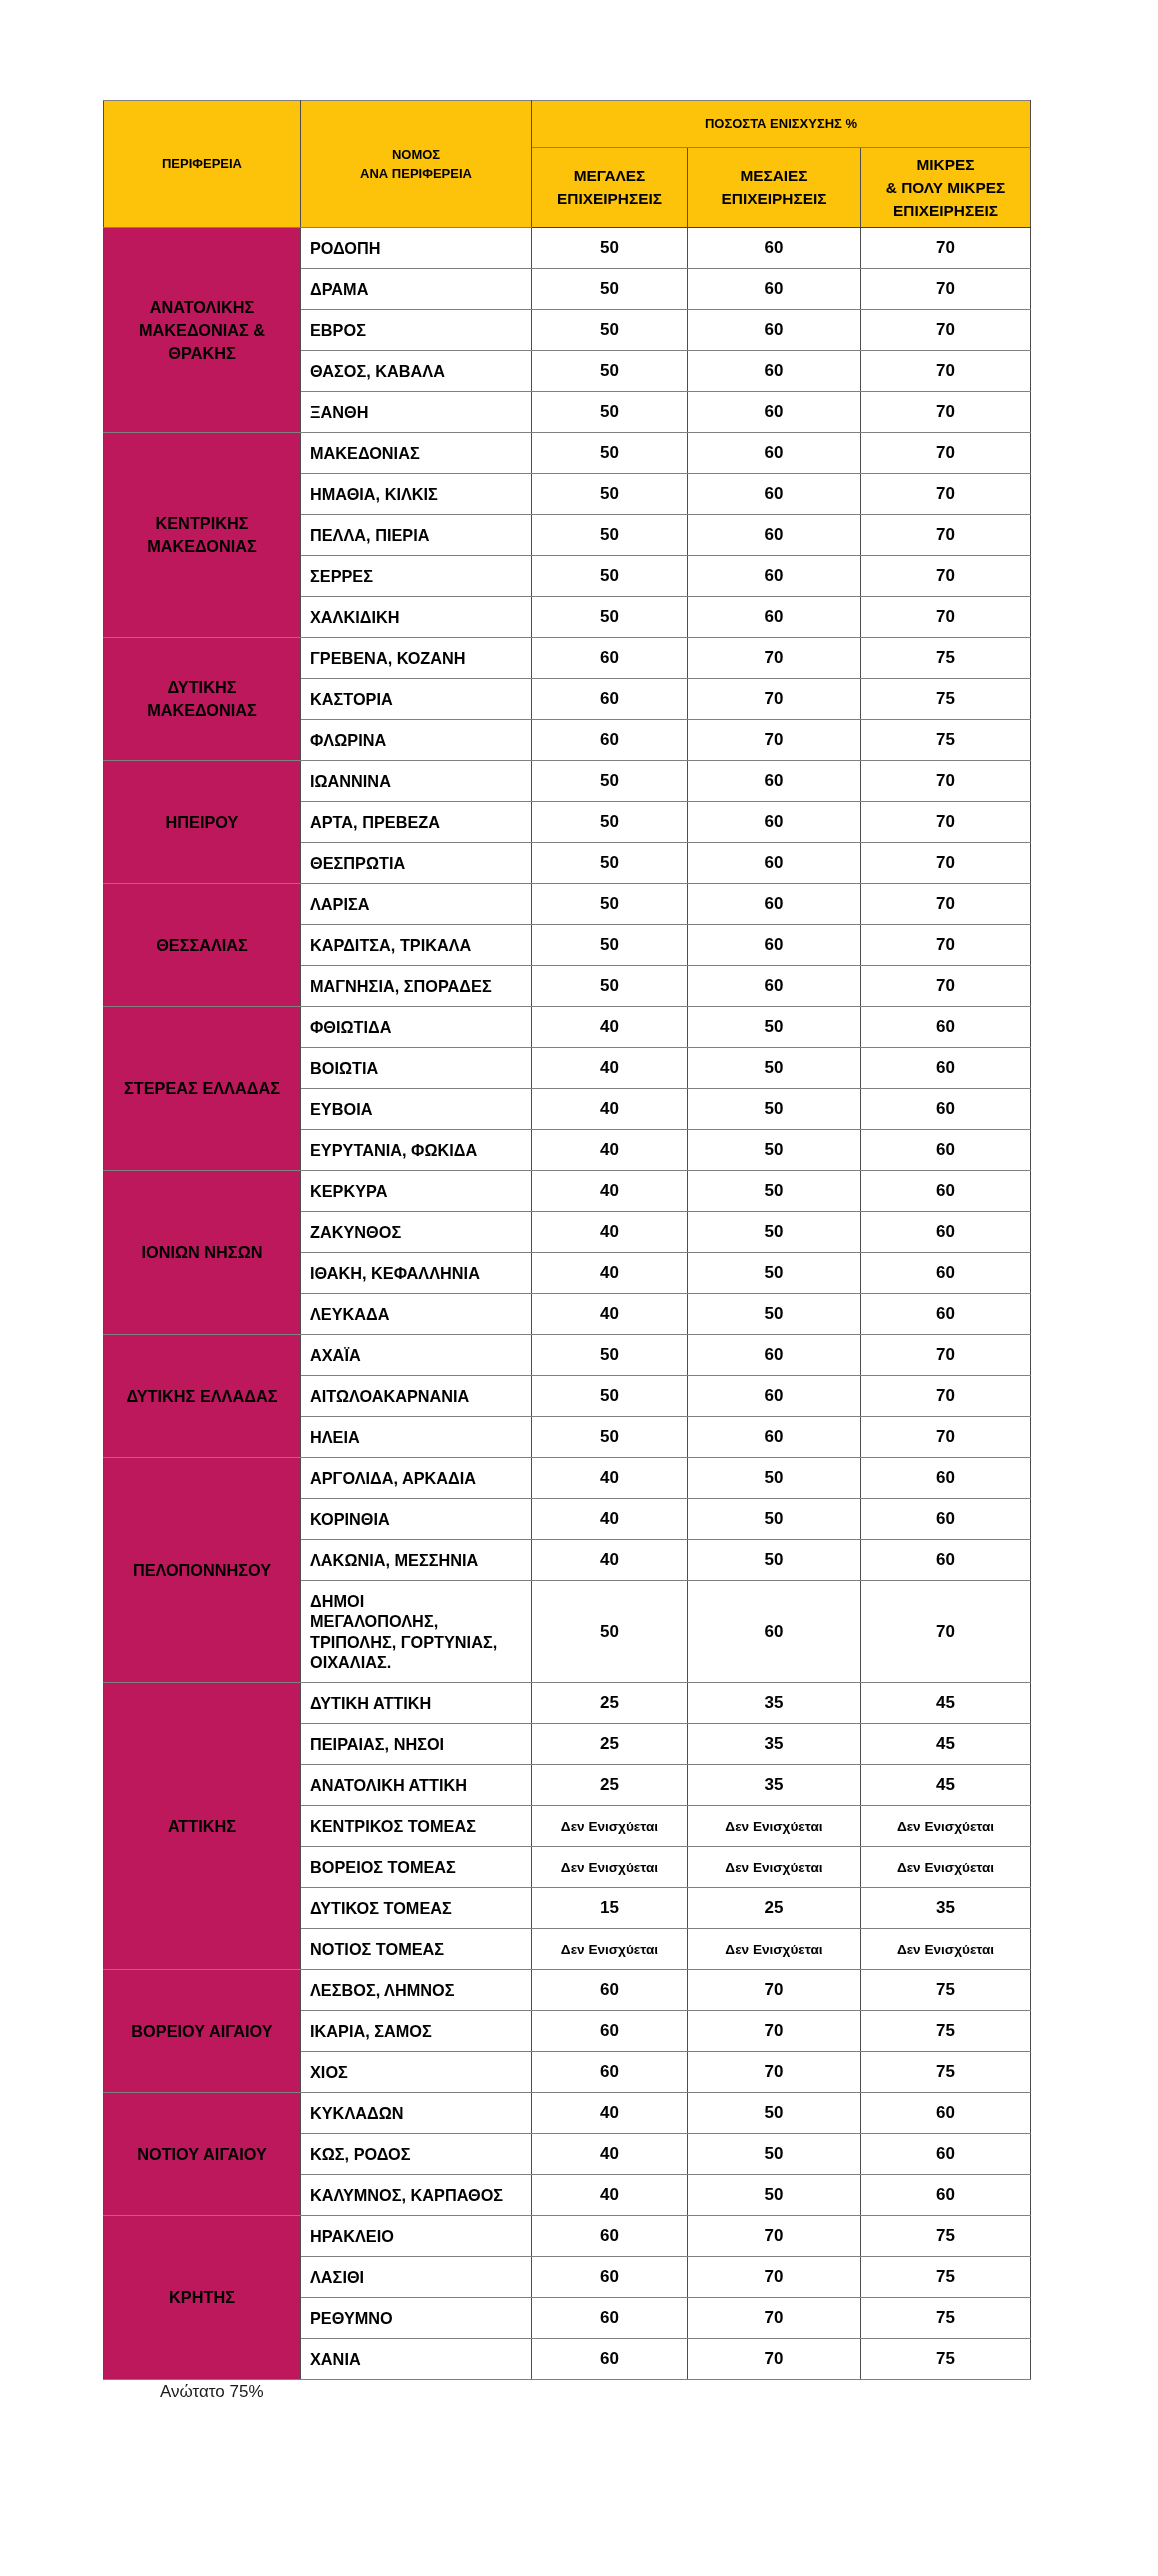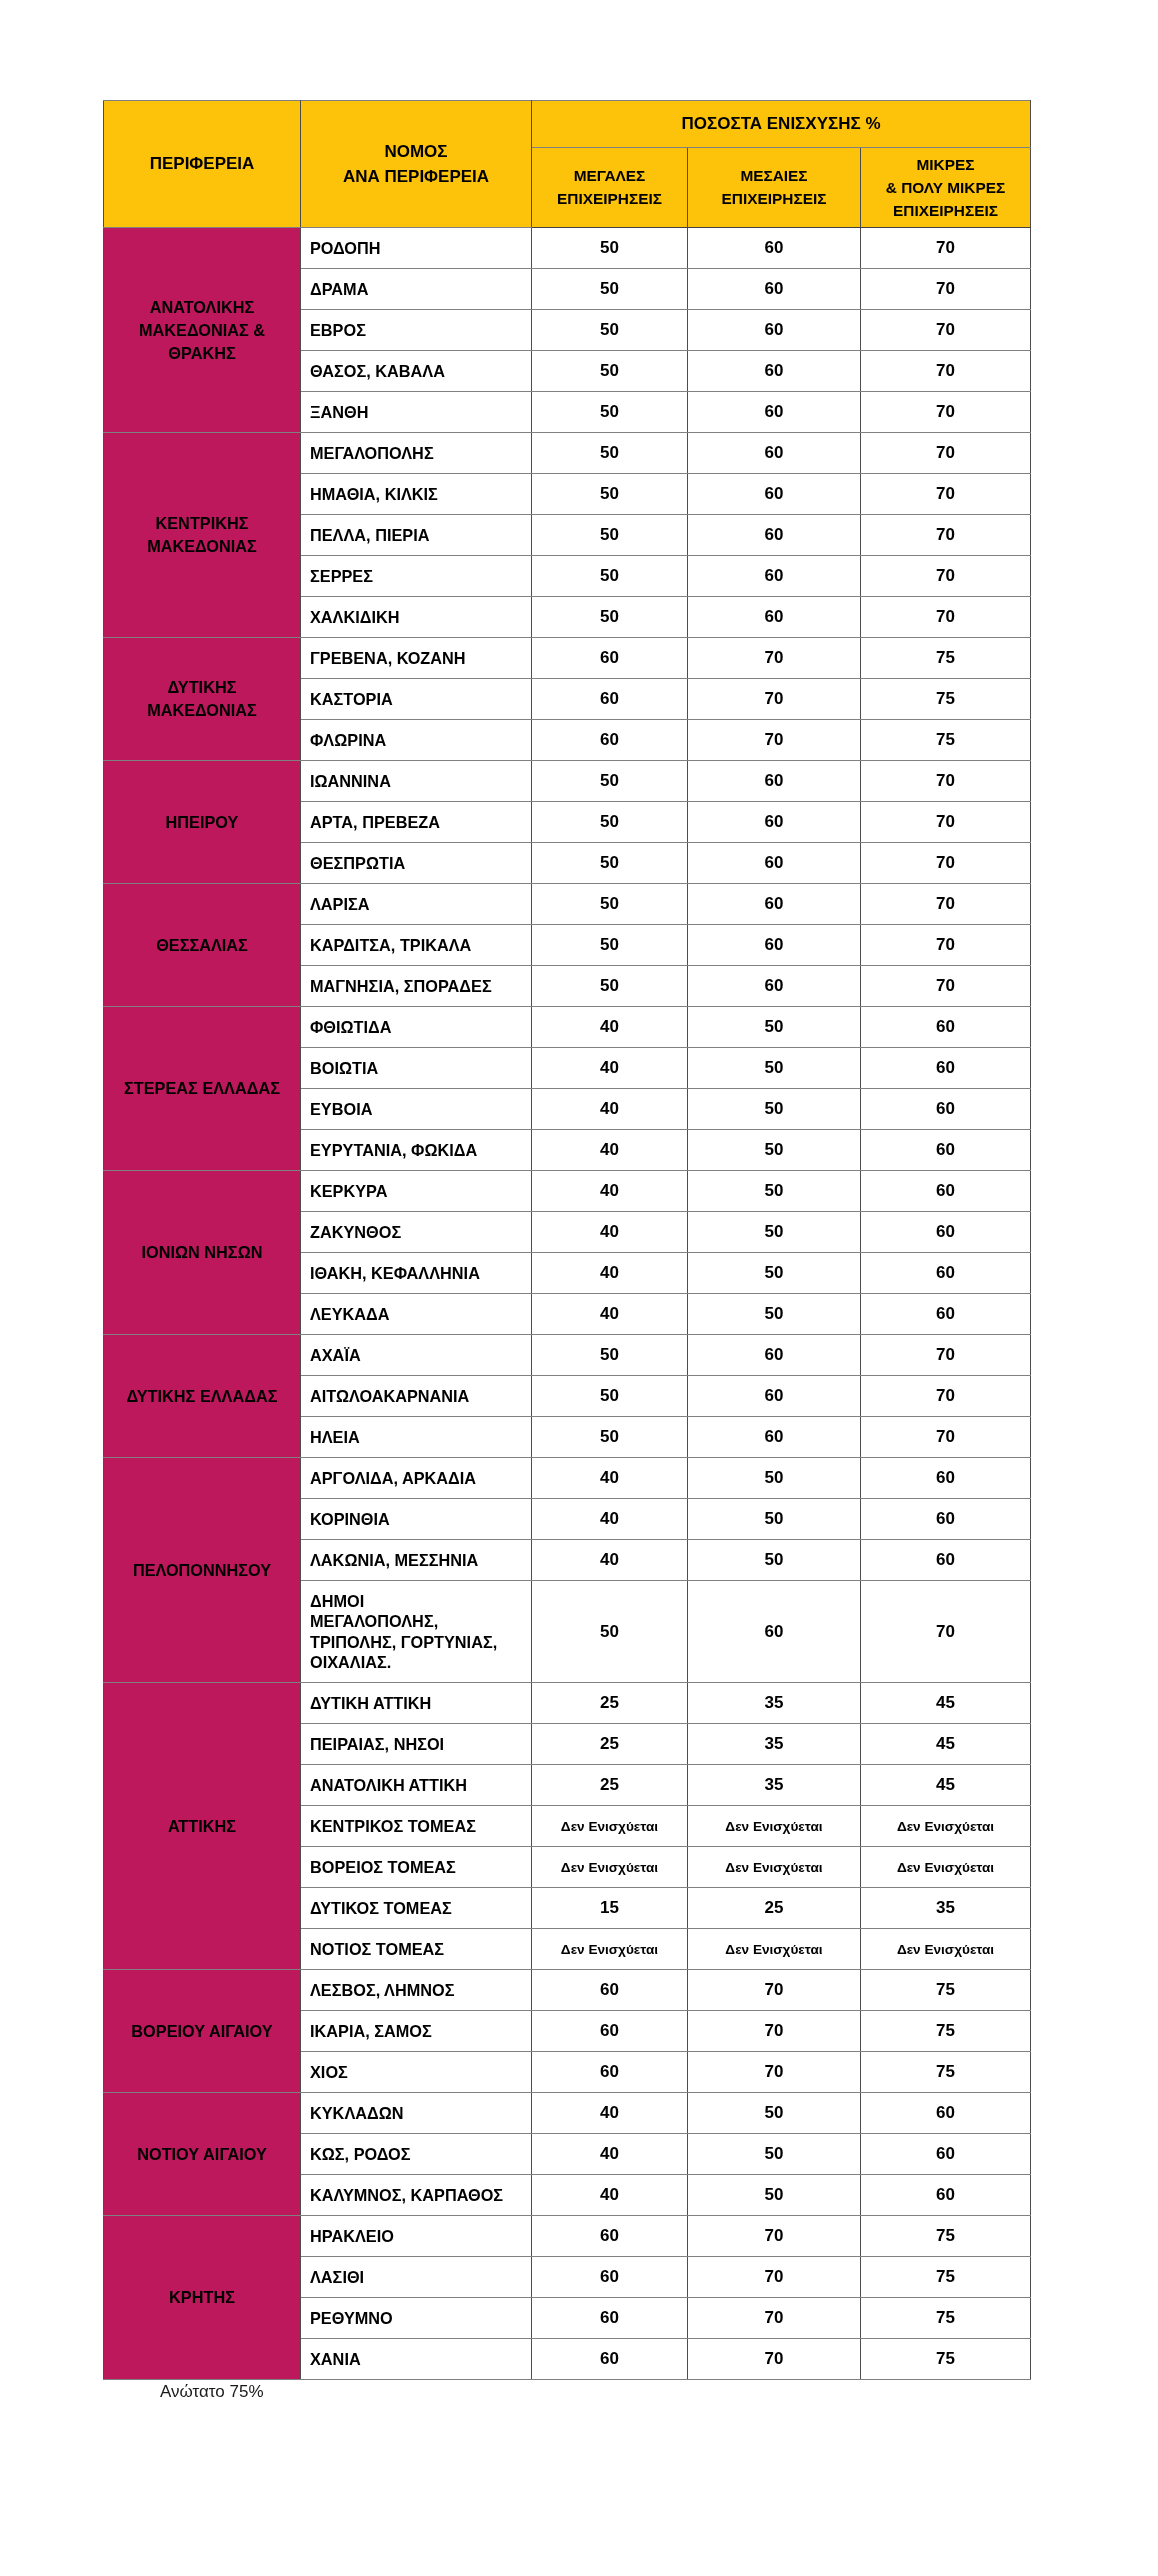--- a/index.html
+++ b/index.html
@@ -28,21 +28,21 @@
     padding:1.8px 9px;
     overflow:hidden;
   }
   thead th{
     background:#FDC30B;
     font-weight:bold;
     text-align:center;
     vertical-align:middle;
     line-height:1.5;
   }
-  thead tr.h1 th{height:42px;font-size:17px;}
+  thead tr.h1 th{height:42px;font-size:13px;}
   thead tr.h2 th{height:76px;font-size:15.4px;white-space:pre-line;border-bottom:1.8px solid #404040;}
   th.pre{white-space:pre-line;}
   tbody td{background:#ffffff;vertical-align:middle;}
   tbody tr{height:41px;}
   tbody tr.tall{height:102px;padding-left:10px;}
   td.region{
     background:#be185d;
     text-align:center;
     font-weight:bold;
     font-size:16.3px;
@@ -131,21 +131,21 @@
           <td class="val">70</td>
         </tr>
         <tr>
           <td class="pref">ΞΑΝΘΗ</td>
           <td class="val">50</td>
           <td class="val">60</td>
           <td class="val">70</td>
         </tr>
         <tr class="region-start">
           <td class="region" rowspan="5">ΚΕΝΤΡΙΚΗΣ ΜΑΚΕΔΟΝΙΑΣ</td>
-          <td class="pref">ΜΕΓΑΛΟΠΟΛΗΣ</td>
+          <td class="pref">ΜΑΚΕΔΟΝΙΑΣ</td>
           <td class="val">50</td>
           <td class="val">60</td>
           <td class="val">70</td>
         </tr>
         <tr>
           <td class="pref">ΗΜΑΘΙΑ,  ΚΙΛΚΙΣ</td>
           <td class="val">50</td>
           <td class="val">60</td>
           <td class="val">70</td>
         </tr>

